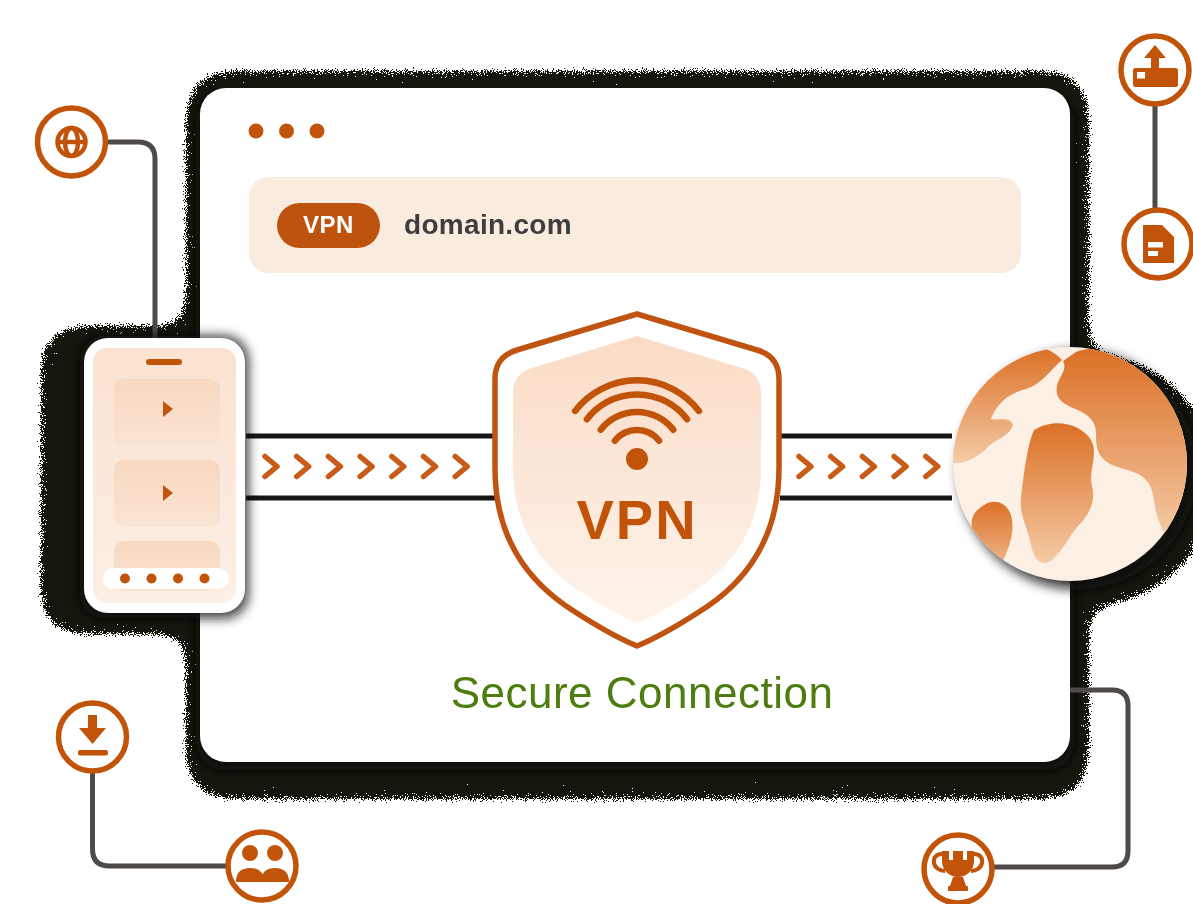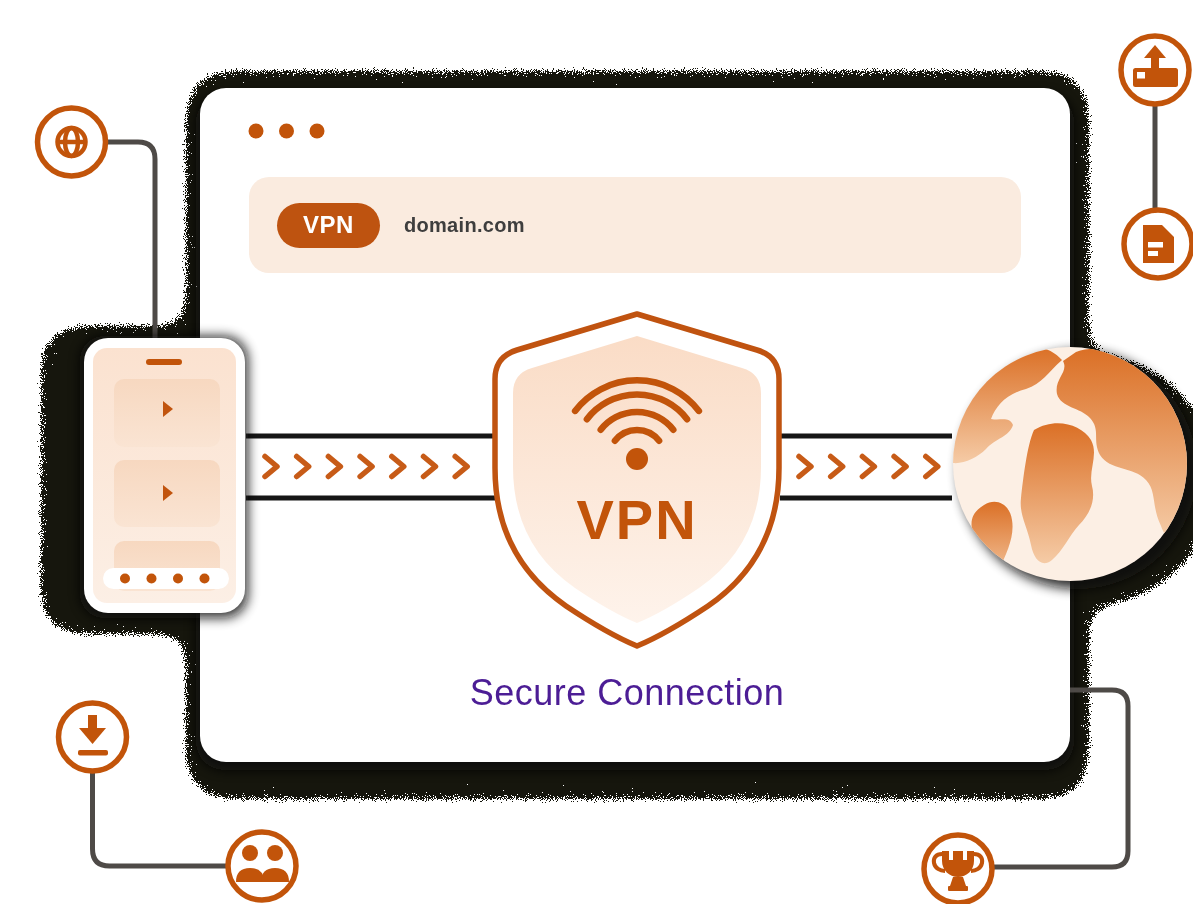--- a/index.html
+++ b/index.html
@@ -4,25 +4,25 @@
 <style>
   html,body{margin:0;padding:0;background:#ffffff;}
   .stage{position:relative;width:1193px;height:904px;overflow:hidden;background:#ffffff;
          font-family:"Liberation Sans",sans-serif;padding-left:40px;}
   .scene{position:absolute;left:0;top:0;}
   .overlay{position:absolute;display:flex;align-items:center;}
   .addressbar{left:249px;top:177px;width:772px;height:96px;background:#FAEBDF;border-radius:20px;}
   .vpn-badge{margin-left:28px;width:103px;height:45px;border-radius:23px;background:#BE5310;
              display:flex;align-items:center;justify-content:center;
              color:#ffffff;font-weight:bold;font-size:24px;letter-spacing:.5px;}
-  .url-text{margin-left:24px;color:#3E3E3E;font-weight:bold;font-size:20px;letter-spacing:.3px;}
+  .url-text{margin-left:24px;color:#3E3E3E;font-weight:bold;font-size:28px;letter-spacing:.3px;}
   .shield-label{left:537px;top:488px;width:200px;height:62px;justify-content:center;
                 color:#C2540A;font-weight:bold;font-size:56px;letter-spacing:2px;}
-  .caption{left:427px;top:670px;width:400px;height:46px;justify-content:center;
-           color:#4c1d95;font-weight:300;font-size:36px;letter-spacing:.5px;}
+  .caption{left:442px;top:670px;width:400px;height:46px;justify-content:center;
+           color:#4d7c0f;font-weight:300;font-size:44px;letter-spacing:.5px;}
 </style>
 </head>
 <body>
 
 <div class="stage">
 
 <svg class="scene" width="1193" height="904" viewBox="0 0 1193 904">
   <defs>
     <filter id="grain" x="-15%" y="-15%" width="130%" height="130%">
       <feGaussianBlur in="SourceAlpha" stdDeviation="16" result="b"></feGaussianBlur>

